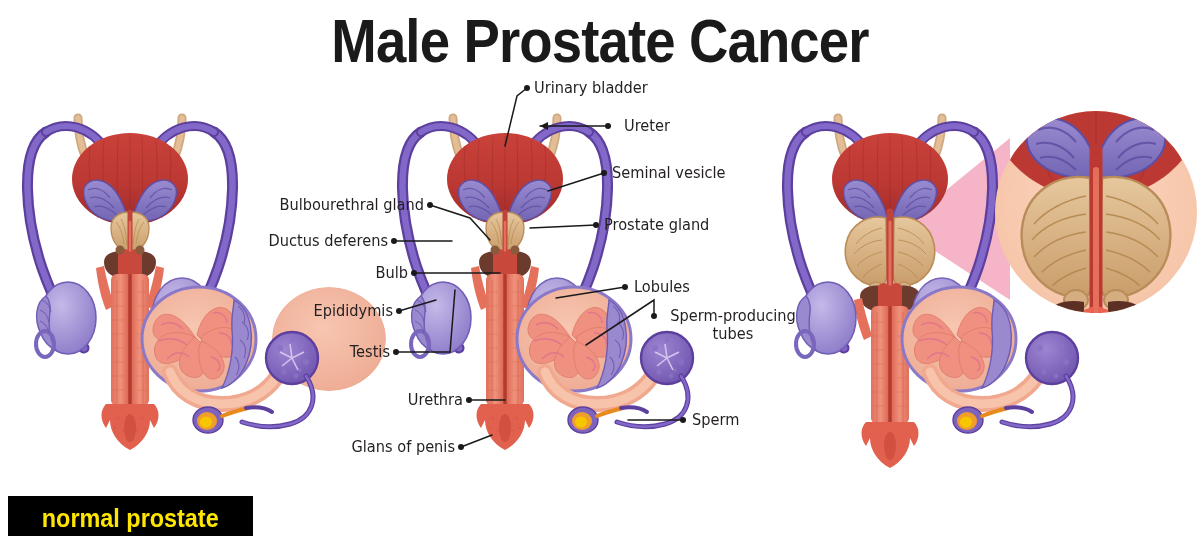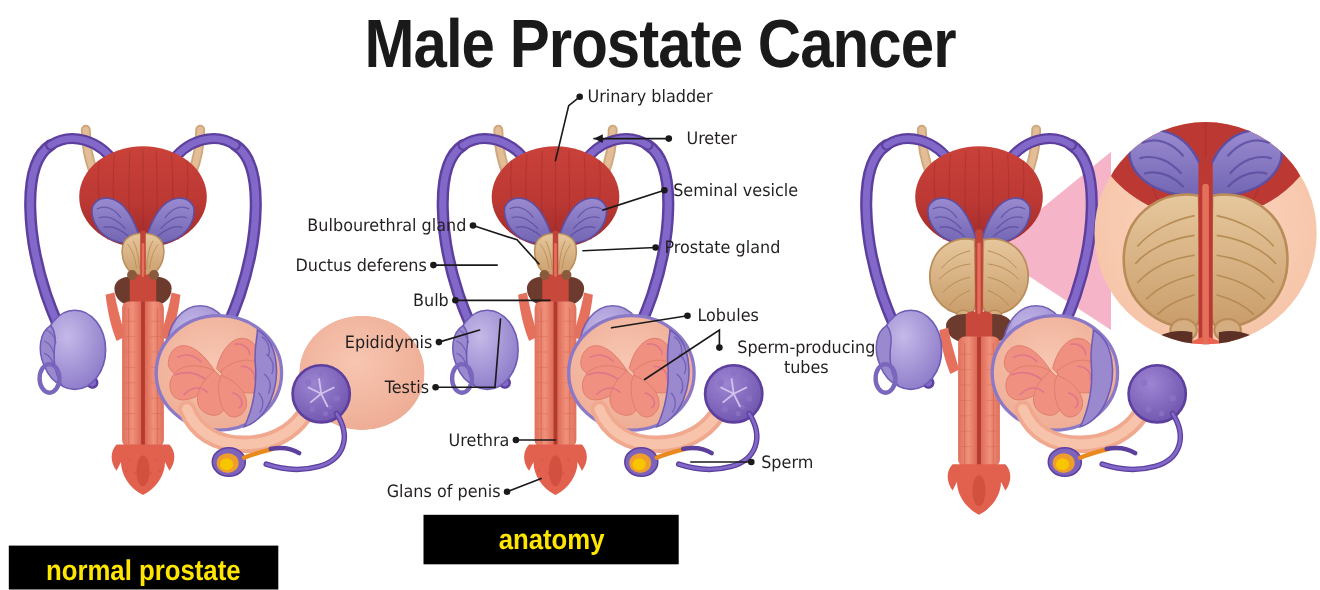--- a/index.html
+++ b/index.html
@@ -699,17 +699,14 @@
   <div class="lbl r" style="left:128px;top:233px;width:260px;">Ductus deferens</div>
   <div class="lbl r" style="left:128px;top:265px;width:280px;">Bulb</div>
   <div class="lbl r" style="left:128px;top:303px;width:265px;">Epididymis</div>
   <div class="lbl r" style="left:128px;top:344px;width:262px;">Testis</div>
   <div class="lbl r" style="left:128px;top:392px;width:335px;">Urethra</div>
   <div class="lbl r" style="left:128px;top:439px;width:327px;">Glans of penis</div>
 
   <div class="caption" style="left:8px;top:496px;width:245px;height:45px;">
     <span class="cap-txt">normal prostate</span>
   </div>
-  <div class="caption" style="left:385px;top:468px;width:232px;height:45px;">
-    <span class="cap-txt">anatomy</span>
-  </div>
 
 </div>
 
 </body></html>

